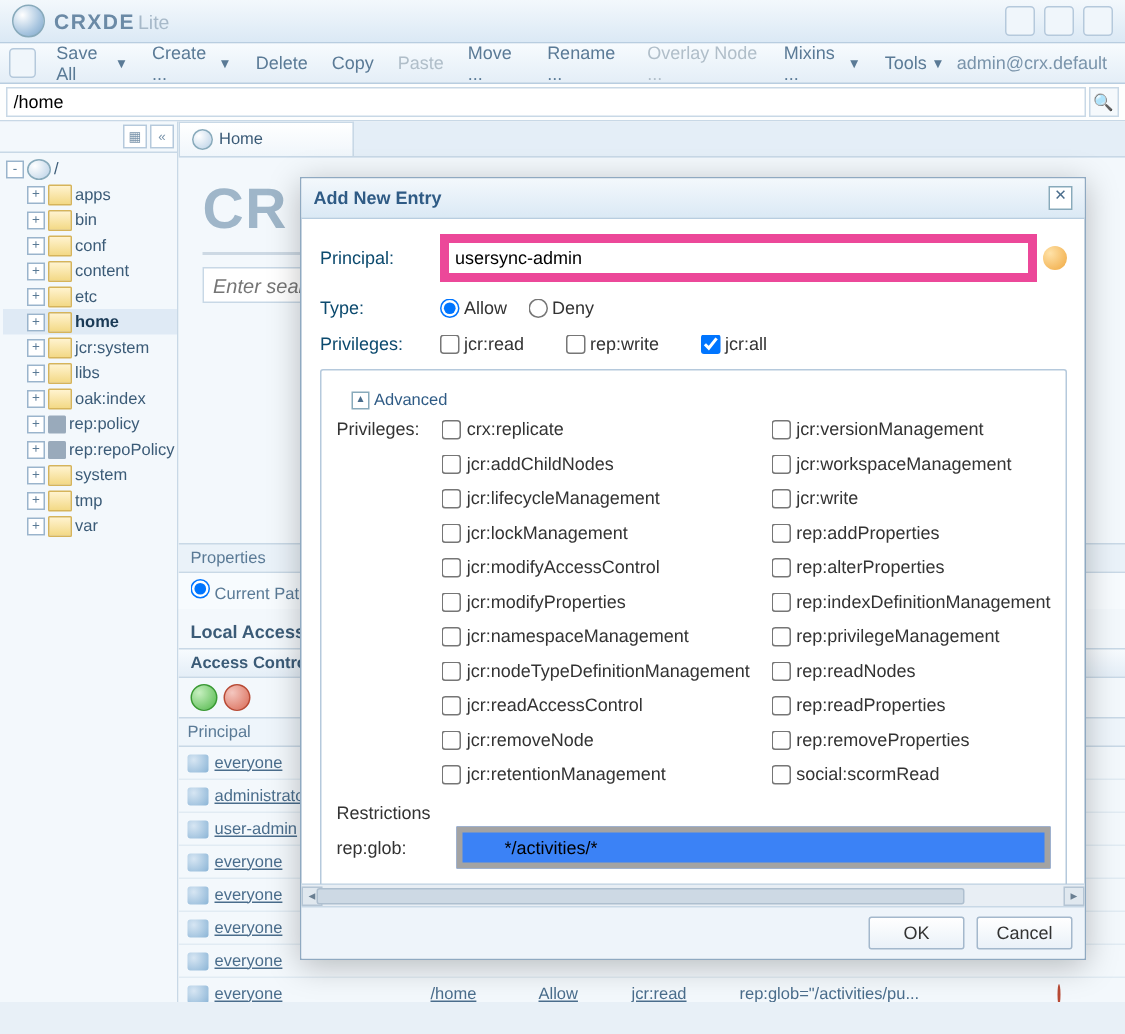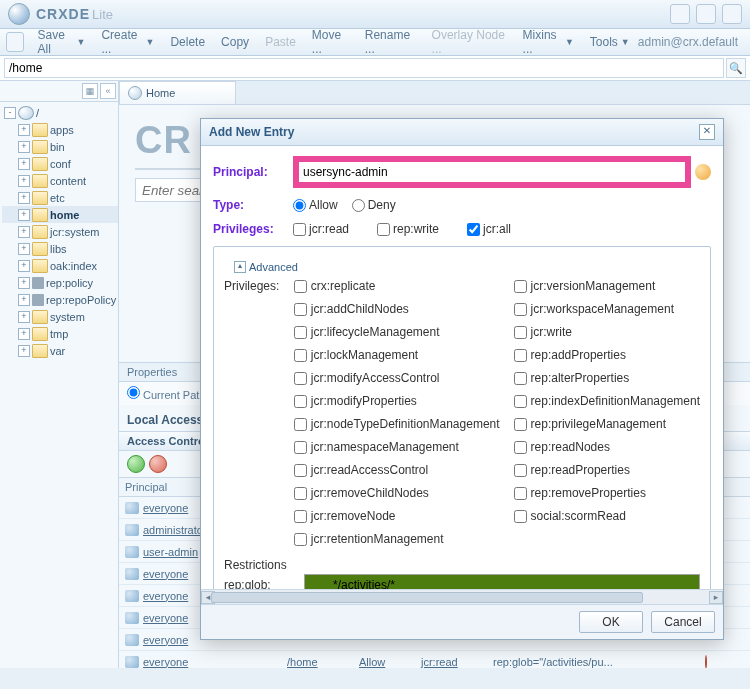--- a/index.html
+++ b/index.html
@@ -55,37 +55,37 @@
   .grp-ico{width:14px;height:12px;background:radial-gradient(circle at 30% 30%,#d7e6f3,#8ab4d6);border-radius:2px;}
   .plink{color:#4a6d8c;text-decoration:underline;cursor:pointer;}
   .acl-del-btn{width:14px;height:14px;border-radius:50%;background:radial-gradient(circle at 30% 30%,#f4c7c0,#d96a55);border:1px solid #b84a35;}
   
   .modal{position:absolute;left:200px;top:118px;width:522px;height:520px;background:#fff;border:1px solid #8fa9c1;box-shadow:0 4px 20px rgba(0,0,0,.25);display:flex;flex-direction:column;}
   .m-title{background:linear-gradient(#f3f8fc,#dbe9f5);padding:5px 8px;border-bottom:1px solid #b8cde0;display:flex;align-items:center;}
   .m-title span{color:#2f5b85;font-weight:bold;font-size:12px;}
   .m-close{margin-left:auto;width:14px;height:14px;border:1px solid #8ab;background:#fff;color:#4a6d8c;font-size:10px;line-height:12px;text-align:center;cursor:pointer;}
   .m-body{flex:1;overflow:auto;padding:10px 12px 6px;}
   .frow{display:flex;align-items:center;margin-bottom:10px;}
-  .flabel{width:80px;color:#6d28d9;font-weight:bold;}
+  .flabel{width:80px;color:#0c4a6e;}
   .finput{border:6px solid #ec4899;height:20px;padding:0 4px;font:12px Arial;}
   .frow.prin .finput{flex:1;}
   .user-ico{width:16px;height:16px;margin-left:4px;background:radial-gradient(circle at 30% 30%,#ffe2a8,#f0a840);border-radius:50%;}
   .radio-lbl,.chk-lbl{display:inline-flex;align-items:center;margin-right:14px;gap:3px;}
   .fieldset{border:1px solid #b5c9dc;border-radius:2px;margin-top:4px;padding:10px 10px 8px;}
   .legend{display:inline-flex;align-items:center;gap:3px;color:#2f5b85;font-size:11px;padding:0 4px;background:#fff;margin-left:6px;margin-top:-18px;position:relative;}
   .leg-tw{width:10px;height:10px;border:1px solid #8ab;background:#fff;color:#4a6d8c;font-size:8px;line-height:8px;text-align:center;}
   .adv-body{display:flex;margin-top:6px;}
   .adv-label{width:80px;}
   .priv-cols{display:flex;flex:1;gap:14px;}
   .priv-col{flex:1;display:flex;flex-direction:column;gap:9px;}
   .priv-col label{display:flex;align-items:center;gap:4px;font-size:12px;}
   .restr{margin-top:12px;}
   .restr .rlabel{width:80px;display:inline-block;vertical-align:top;}
   .restr-row{display:flex;align-items:center;margin-bottom:6px;}
-  .restr-row .finput{flex:1;border:1px solid #a3a3a3;background:#4d7c0f;padding-left:28px;}
+  .restr-row .finput{flex:1;border:4px solid #a3a3a3;background:#3b82f6;padding-left:28px;}
   .m-scroll{height:14px;background:#e8eef4;border-top:1px solid #c8d8e6;position:relative;}
   .m-scroll .thumb{position:absolute;left:10px;right:80px;top:2px;height:9px;background:#cdd9e4;border:1px solid #aebfcf;border-radius:2px;}
   .m-scroll .arr{position:absolute;top:1px;width:12px;height:11px;background:#e0e8ef;border:1px solid #b5c5d4;font-size:9px;line-height:10px;text-align:center;color:#6a7f92;}
   .m-foot{background:#eef4fa;border-top:1px solid #c8d8e6;padding:6px 8px;display:flex;justify-content:flex-end;gap:8px;}
   .btn{min-width:64px;height:22px;border:1px solid #a4b8cc;background:linear-gradient(#fff,#eaf1f8);border-radius:2px;font:12px Arial;color:#333;cursor:pointer;}
   input[type=checkbox],input[type=radio]{margin:0;}
 </style>
 </head>
 <body>
 
@@ -384,33 +384,29 @@
               <label>
                 <input type="checkbox" style="">
                 <span>jcr:modifyAccessControl</span>
               </label>
               <label>
                 <input type="checkbox" style="">
                 <span>jcr:modifyProperties</span>
               </label>
               <label>
                 <input type="checkbox" style="">
+                <span>jcr:namespaceManagement</span>
+              </label>
+              <label>
+                <input type="checkbox" style="">
                 <span>jcr:nodeTypeDefinitionManagement</span>
               </label>
               <label>
                 <input type="checkbox" style="">
-                <span>jcr:namespaceManagement</span>
-              </label>
-              <label>
-                <input type="checkbox" style="">
                 <span>jcr:readAccessControl</span>
-              </label>
-              <label>
-                <input type="checkbox" style="">
-                <span>jcr:removeChildNodes</span>
               </label>
               <label>
                 <input type="checkbox" style="">
                 <span>jcr:removeNode</span>
               </label>
               <label>
                 <input type="checkbox" style="">
                 <span>jcr:retentionManagement</span>
               </label>
             </div>

